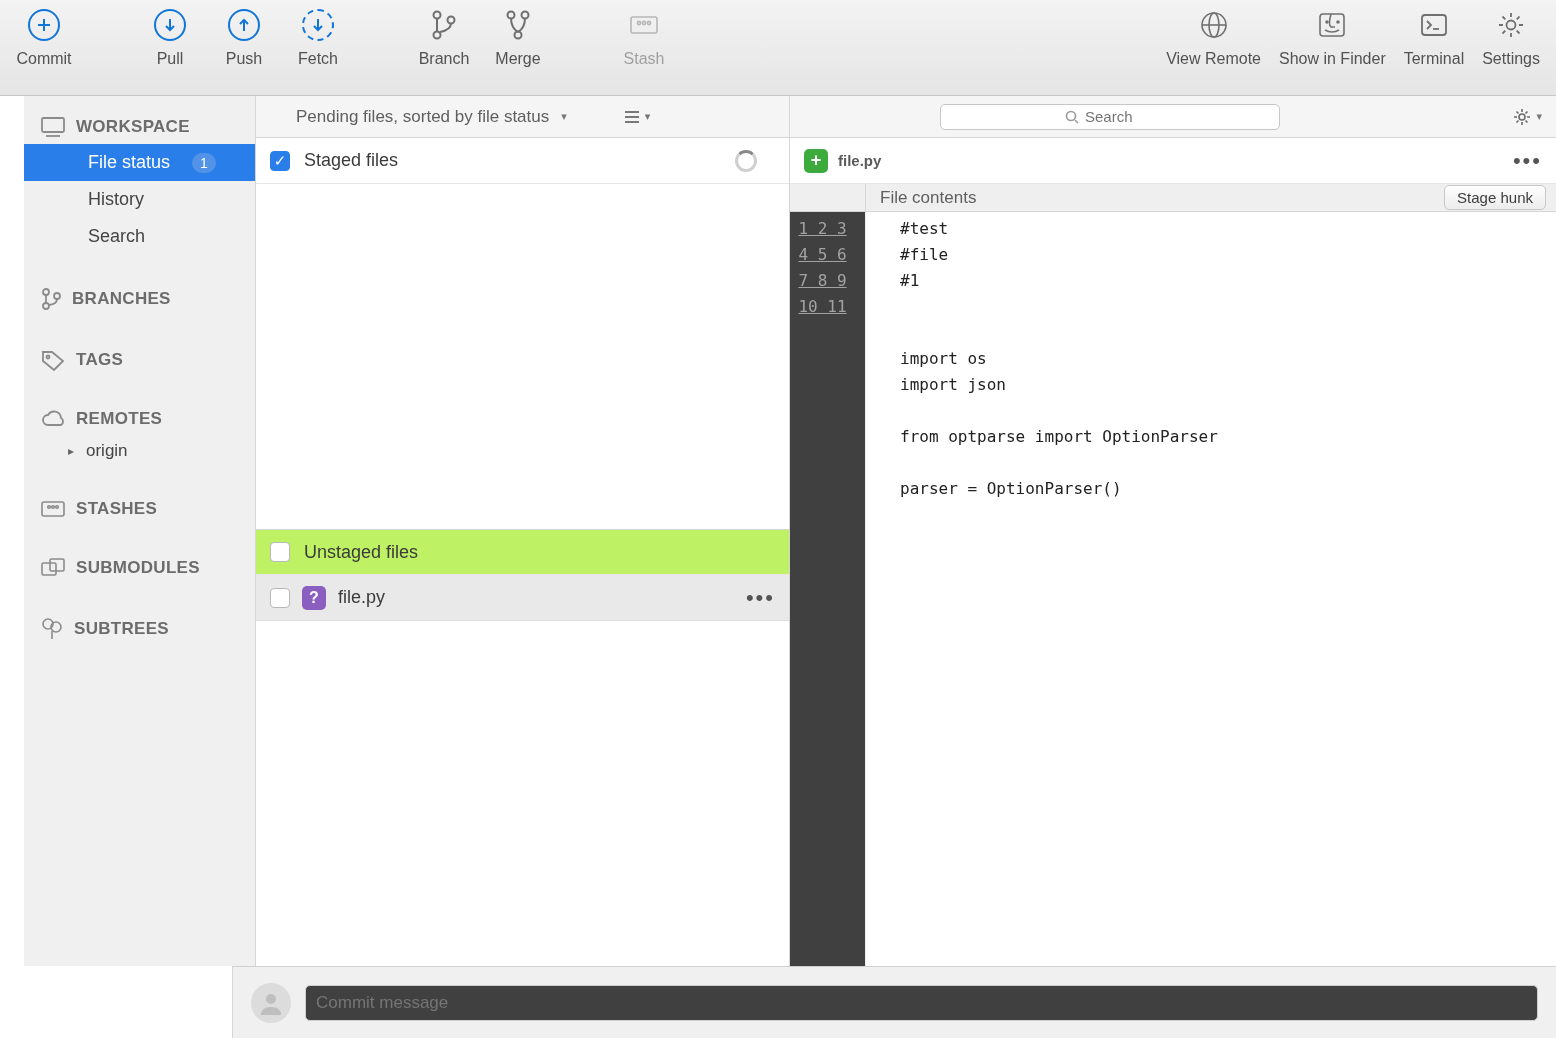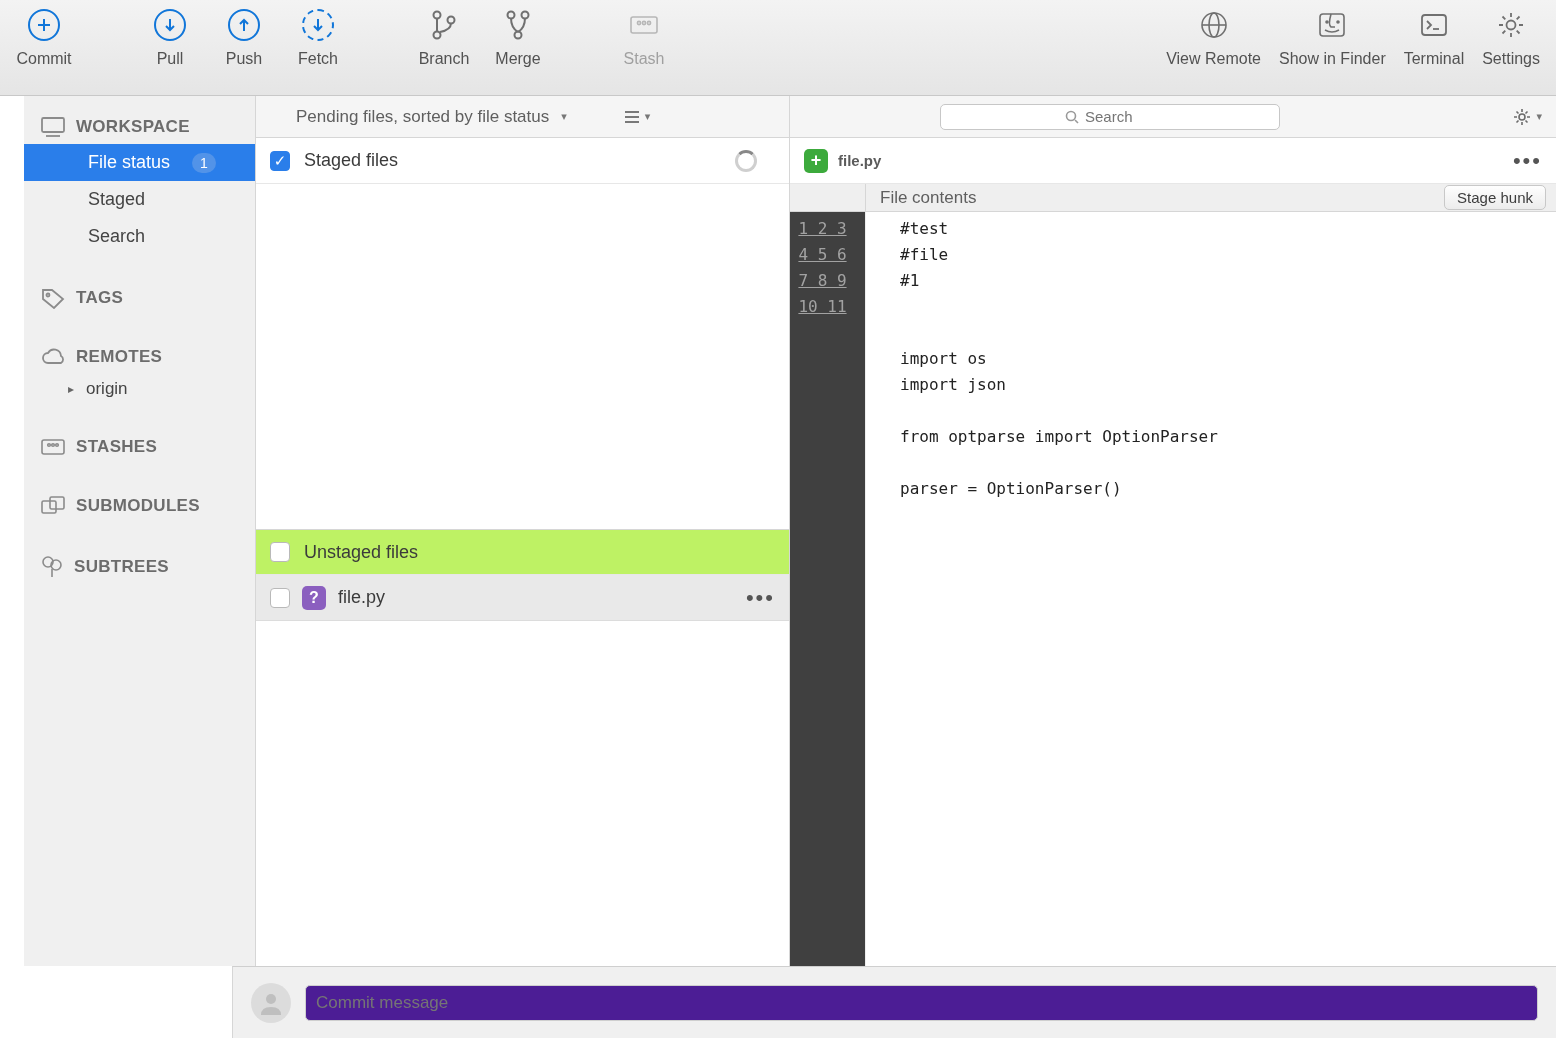--- a/index.html
+++ b/index.html
@@ -152,21 +152,21 @@
 
   
   .footer {
     height:72px; border-top:1px solid #cfcfcf; background:#f0f0f0;
     display:flex; align-items:center; gap:14px; padding:0 18px;
     margin-left:232px; border-left:1px solid #d6d6d6;
   }
   .avatar { width:40px; height:40px; border-radius:50%; background:#dcdcdc; display:flex; align-items:center; justify-content:center;}
   .avatar svg { fill:#bfbfbf; }
   .commit-field {
-    flex:1; height:36px; border:1px solid #cfcfcf; border-radius:5px; background:#4c1d95;
+    flex:1; height:36px; border:1px solid #cfcfcf; border-radius:5px; background:#404040;
     display:flex; align-items:center; padding:0 10px;
   }
   .commit-field input { border:none; outline:none; width:100%; font-size:17px; color:#8a8a8a; background:transparent;}
 
   .chevd { font-size:11px; color:#777; }
 </style>
 </head>
 <body>
 
 <div class="toolbar">
@@ -315,27 +315,39 @@
             <rect x="2" y="2" width="22" height="14" rx="1.5"></rect>
             <line x1="6" y1="20" x2="20" y2="20"></line>
           </svg>
         <span>WORKSPACE</span>
       </div>
       <div class="sb-item selected">
         <span>File status</span>
         <span class="badge">1</span>
       </div>
       <div class="sb-item">
-          <span>Staged</span>
+          <span>History</span>
         </div>
       <div class="sb-item">
           <span>Search</span>
         </div>
     </div>
 
+    <div class="sb-section">
+      <div class="sb-header">
+        <svg width="22" height="24" viewBox="0 0 22 24" fill="none" stroke="#8b8b8b" stroke-width="1.8">
+            <circle cx="6" cy="5" r="3"></circle>
+            <circle cx="6" cy="19" r="3"></circle>
+            <circle cx="17" cy="9" r="3"></circle>
+            <path d="M6 8v8"></path>
+            <path d="M17 12q0 5-8 6"></path>
+          </svg>
+        <span>BRANCHES</span>
+      </div>
+    </div>
 
     <div class="sb-section">
       <div class="sb-header">
         <svg width="26" height="22" viewBox="0 0 26 22" fill="none" stroke="#8b8b8b" stroke-width="1.8">
             <path d="M3 3h9l11 9-9 9L3 12z"></path>
             <circle cx="8" cy="8" r="1.5"></circle>
           </svg>
         <span>TAGS</span>
       </div>
     </div>

